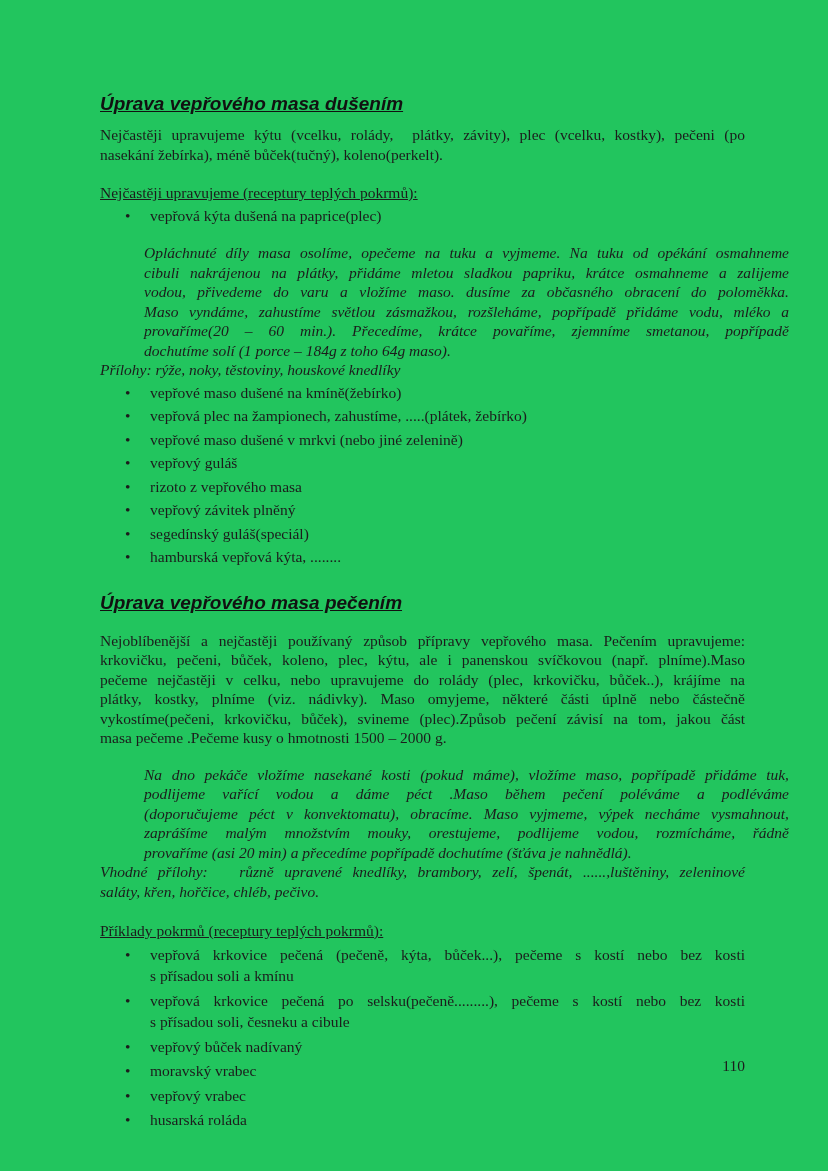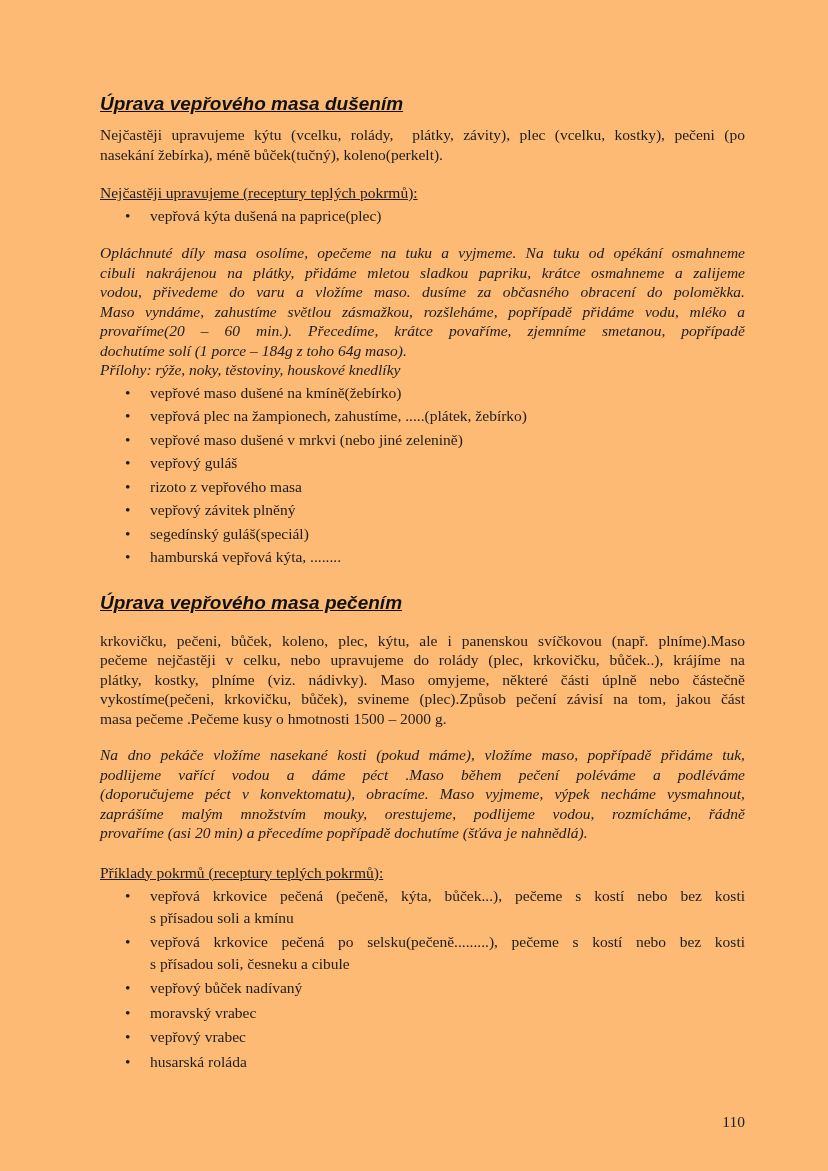--- a/index.html
+++ b/index.html
@@ -5,21 +5,21 @@
   * { margin:0; padding:0; box-sizing:border-box; }
   html,body { background:#ffffff; }
   body {
     width:828px; height:1171px;
     font-family:"Liberation Serif", serif;
     color:#1c1c1c;
   }
   .page {
     position:relative;
     width:828px; height:1171px;
-    background:#fdba74;
+    background:#22c55e;
     padding:92px 83px 0 100px;
     font-size:15.5px; line-height:19.5px;
     overflow:hidden;
   }
   .heading {
     font-family:"Liberation Sans", sans-serif;
     font-style:italic; font-weight:bold;
     font-size:19px; line-height:24px;
     text-decoration:underline;
     color:#111;
@@ -28,36 +28,36 @@
   .heading2 { margin-top:23px; margin-bottom:16px; }
   .para { width:645px; }
   .line  { text-align:left; white-space:normal; }
   .jline { text-align:justify; text-align-last:justify; }
   .italic { font-style:italic; }
   .subhead {
     margin-top:19px;
     text-decoration:underline;
   }
   .subhead2 { margin-top:20px; }
-  .mt-recipe { margin-top:17px; }
+  .mt-recipe { margin-top:17px;margin-left:44px; }
   .mt-list { margin-top:20px; }
   ul.bullets { list-style:none; margin-top:2px; }
   ul.bullets li {
     display:flex;
     padding-left:25px;
     line-height:21.5px;
     margin-bottom:2px;
   }
   ul.bullets .marker { flex:0 0 25px; }
   ul.bullets .li-content { flex:1 1 auto; }
   ul.bullets2 { margin-top:3px; }
   ul.bullets2 li { margin-bottom:3px; }
   .page-number {
     position:absolute;
-    top:1112px; right:83px;
+    top:1056px; right:83px;
     font-size:15.5px;
   }
 </style>
 </head>
 <body>
 
 <div class="page">
 
   <div class="heading">Úprava vepřového masa dušením</div>
 
@@ -137,35 +137,40 @@
         <span class="marker">•</span>
         <div class="li-content">
           <div class="line">hamburská vepřová kýta, ........</div>
         </div>
       </li>
     </ul>
 
   <div class="heading heading2">Úprava vepřového masa pečením</div>
 
   <div class="para">
+      <div class="jline">Nejoblíbenější a nejčastěji používaný způsob přípravy vepřového masa. Pečením upravujeme:</div>
       <div class="jline">krkovičku, pečeni, bůček, koleno, plec, kýtu, ale i panenskou svíčkovou (např. plníme).Maso</div>
       <div class="jline">pečeme nejčastěji v celku, nebo upravujeme do rolády (plec, krkovičku, bůček..), krájíme na</div>
       <div class="jline">plátky, kostky, plníme (viz. nádivky). Maso omyjeme, některé části úplně nebo částečně</div>
       <div class="jline">vykostíme(pečeni, krkovičku, bůček), svineme (plec).Způsob pečení závisí na tom, jakou část</div>
       <div class="line">masa pečeme .Pečeme kusy o hmotnosti 1500 – 2000 g.</div>
     </div>
 
   <div class="para italic mt-recipe">
       <div class="jline">Na dno pekáče vložíme nasekané kosti (pokud máme), vložíme maso, popřípadě přidáme tuk,</div>
       <div class="jline">podlijeme vařící vodou a dáme péct .Maso během pečení poléváme a podléváme</div>
       <div class="jline">(doporučujeme péct v konvektomatu), obracíme. Maso vyjmeme, výpek necháme vysmahnout,</div>
       <div class="jline">zaprášíme malým množstvím mouky, orestujeme, podlijeme vodou, rozmícháme, řádně</div>
       <div class="line">provaříme (asi 20 min) a přecedíme popřípadě dochutíme (šťáva je nahnědlá).</div>
     </div>
 
+  <div class="para italic">
+      <div class="jline">Vhodné přílohy:&nbsp;&nbsp; různě upravené knedlíky, brambory, zelí, špenát, ......,luštěniny, zeleninové</div>
+      <div class="line">saláty, křen, hořčice, chléb, pečivo.</div>
+    </div>
 
   <div class="subhead subhead2"><span>Příklady pokrmů (receptury teplých pokrmů):</span></div>
 
   <ul class="bullets bullets2">
       <li>
         <span class="marker">•</span>
         <div class="li-content">
           <div class="jline">vepřová krkovice pečená (pečeně, kýta, bůček...), pečeme s&nbsp;kostí nebo bez kosti</div>
           <div class="line">s&nbsp;přísadou soli a kmínu</div>
         </div>

